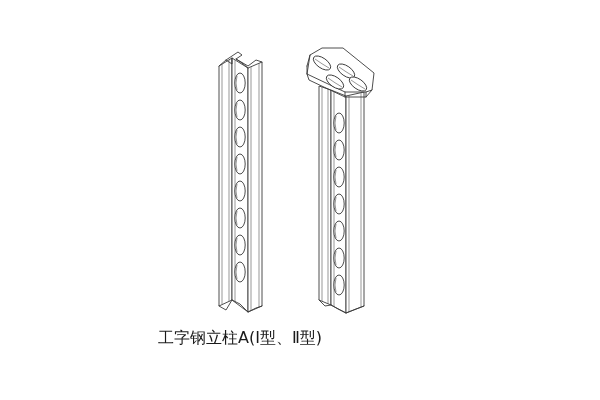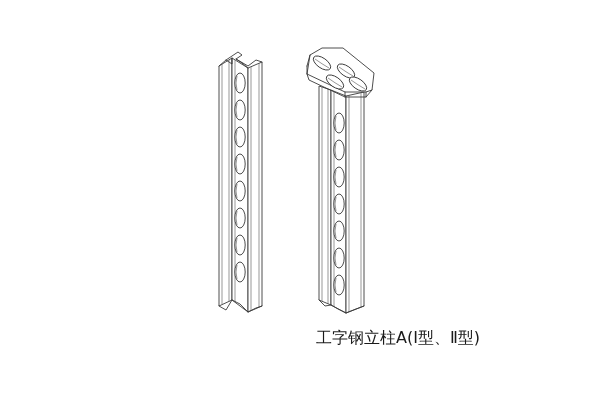--- a/index.html
+++ b/index.html
@@ -44,21 +44,21 @@
     .drawing .hole {
       fill: #ffffff;
       stroke: #3a3a3a;
       stroke-width: 0.9;
     }
     .caption {
       position: absolute;
       left: 0;
       width: 480px;
       top: 328px;
-      text-align: right;
+      text-align: center;
       font-family: "DejaVu Sans", sans-serif;
       font-size: 16px;
       color: #1a1a1a;
       letter-spacing: 0px;
     }
   </style>
 </head>
 <body>
 
 <div class="canvas">

